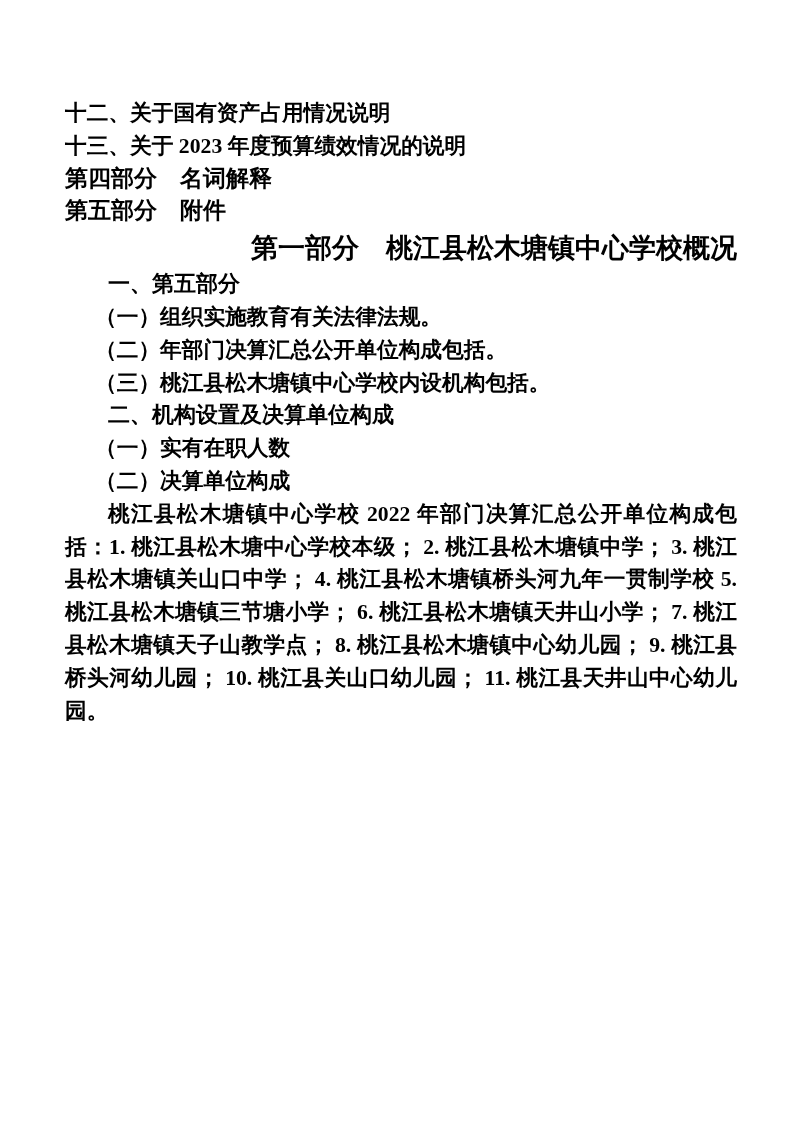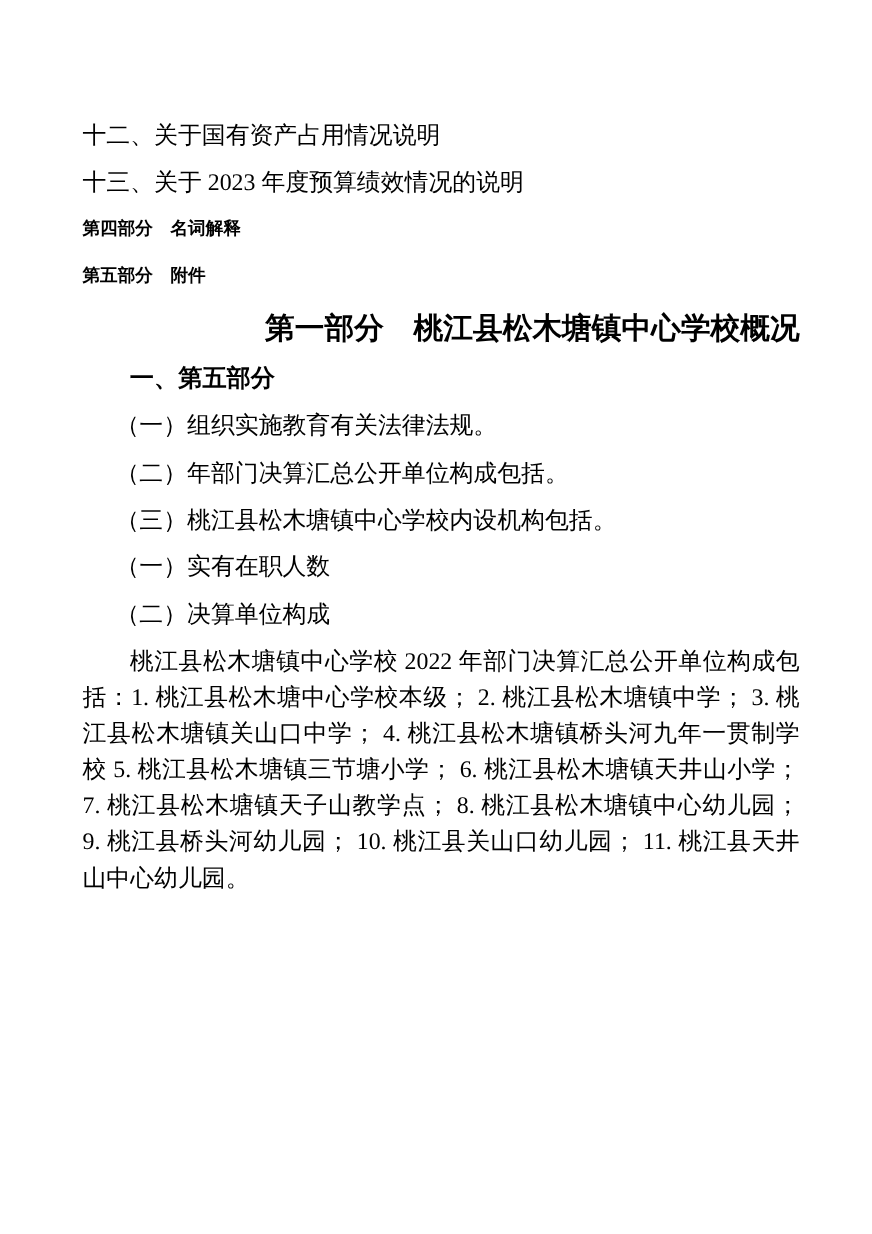--- a/index.html
+++ b/index.html
@@ -15,31 +15,32 @@
     background: #ffffff;
     color: #000000;
     font-family: "Liberation Serif", "DejaVu Serif", serif;
     font-size: 21.7px;
     line-height: 32.8px;
     padding: 97px 56px 0 65px;
     box-sizing: border-box;
     overflow: hidden;
   }
   .page p, .page h1 {
-    margin: 10px;
+    margin: 0;
     padding: 0;
+    font-weight: bold;
   }
   .toc-line {
     padding-left: 44px;
     font-weight: normal;
   }
   .part-heading {
     padding-left: 12px;
     font-weight: bold;
-    font-size: 16px;
+    font-size: 23px;
   }
   .doc-title {
     font-size: 27px;
     font-weight: bold;
     text-align: right;
     line-height: 40px;
     margin-top: 108px;
     margin-bottom: 38px;
   }
   .sec-heading {
@@ -72,20 +73,21 @@
   <h1 class="doc-title">第一部分　桃江县松木塘镇中心学校概况</h1>
 
   <p class="sec-heading">一、第五部分</p>
 
   <p class="item-line">（一）组织实施教育有关法律法规。</p>
 
   <p class="item-line">（二）年部门决算汇总公开单位构成包括。</p>
 
   <p class="item-line">（三）桃江县松木塘镇中心学校内设机构包括。</p>
 
+  <p class="sec-heading">二、机构设置及决算单位构成</p>
 
   <p class="item-line">（一）实有在职人数</p>
 
 
   <p class="item-line">（二）决算单位构成</p>
 
   <p class="body-para">桃江县松木塘镇中心学校 2022 年部门决算汇总公开单位构成包括：1. 桃江县松木塘中心学校本级； 2. 桃江县松木塘镇中学； 3. 桃江县松木塘镇关山口中学； 4. 桃江县松木塘镇桥头河九年一贯制学校 5. 桃江县松木塘镇三节塘小学； 6. 桃江县松木塘镇天井山小学； 7. 桃江县松木塘镇天子山教学点； 8. 桃江县松木塘镇中心幼儿园； 9. 桃江县桥头河幼儿园； 10. 桃江县关山口幼儿园； 11. 桃江县天井山中心幼儿园。</p>
 
 </div>
 

